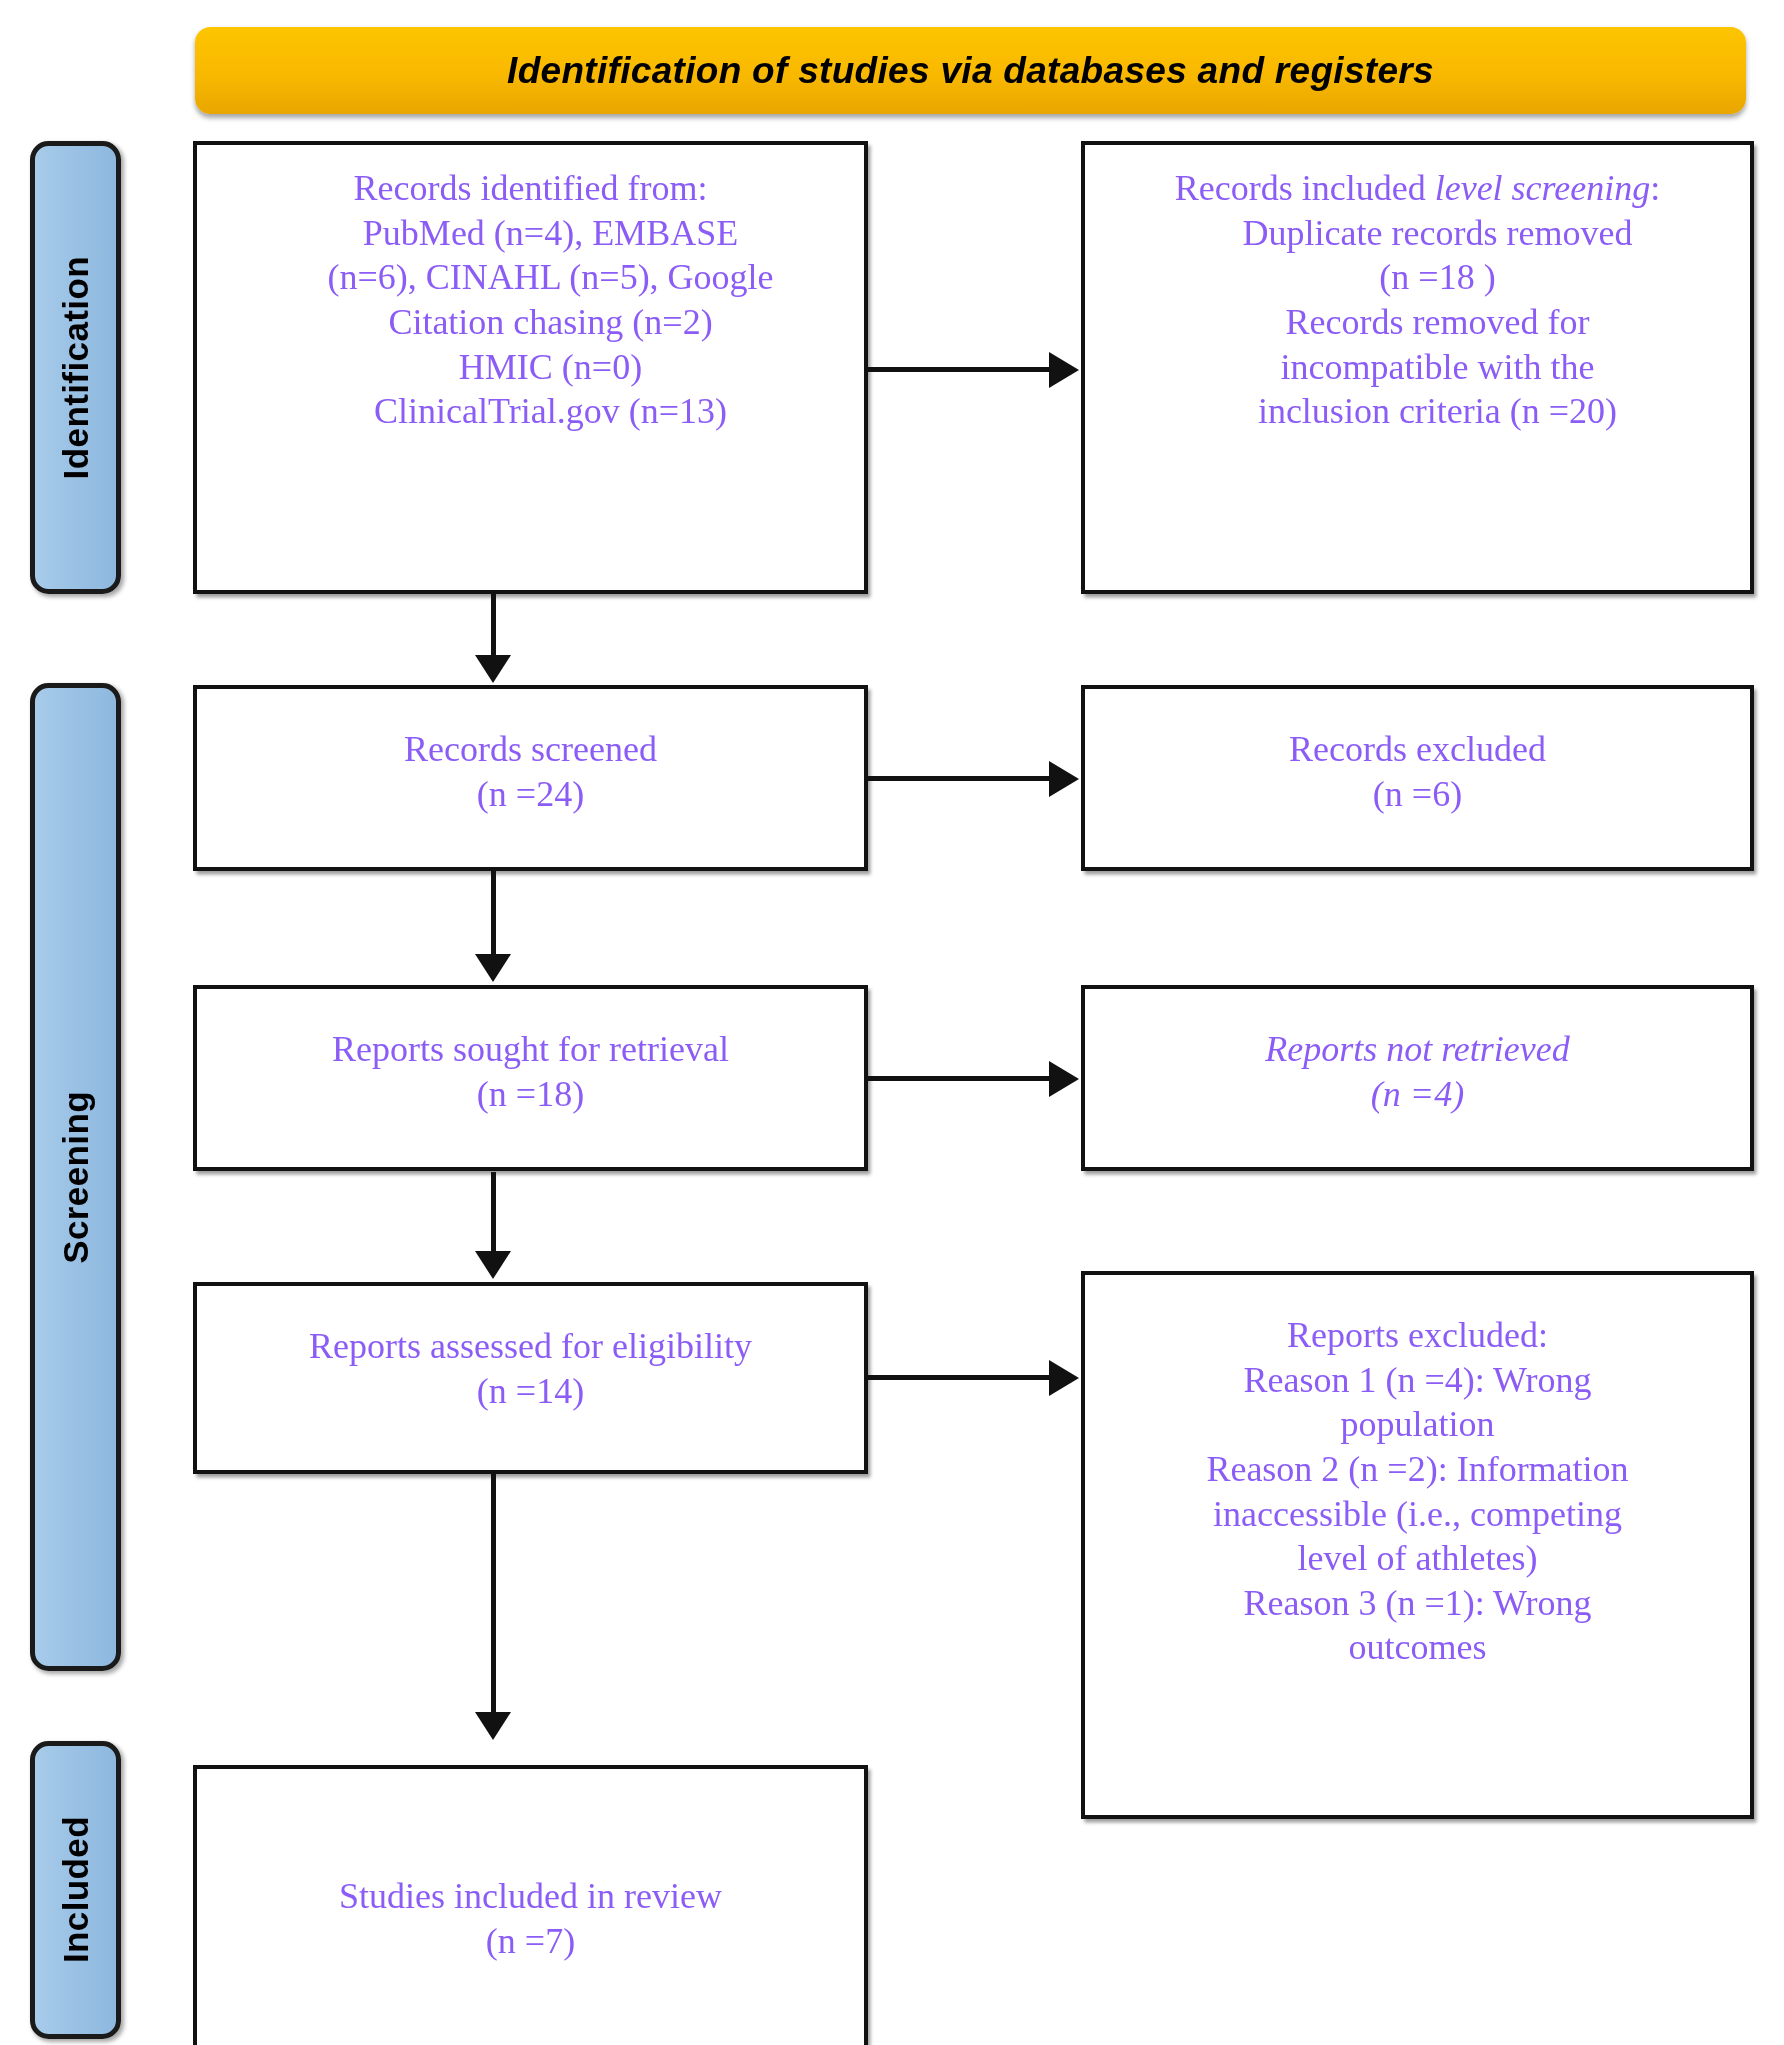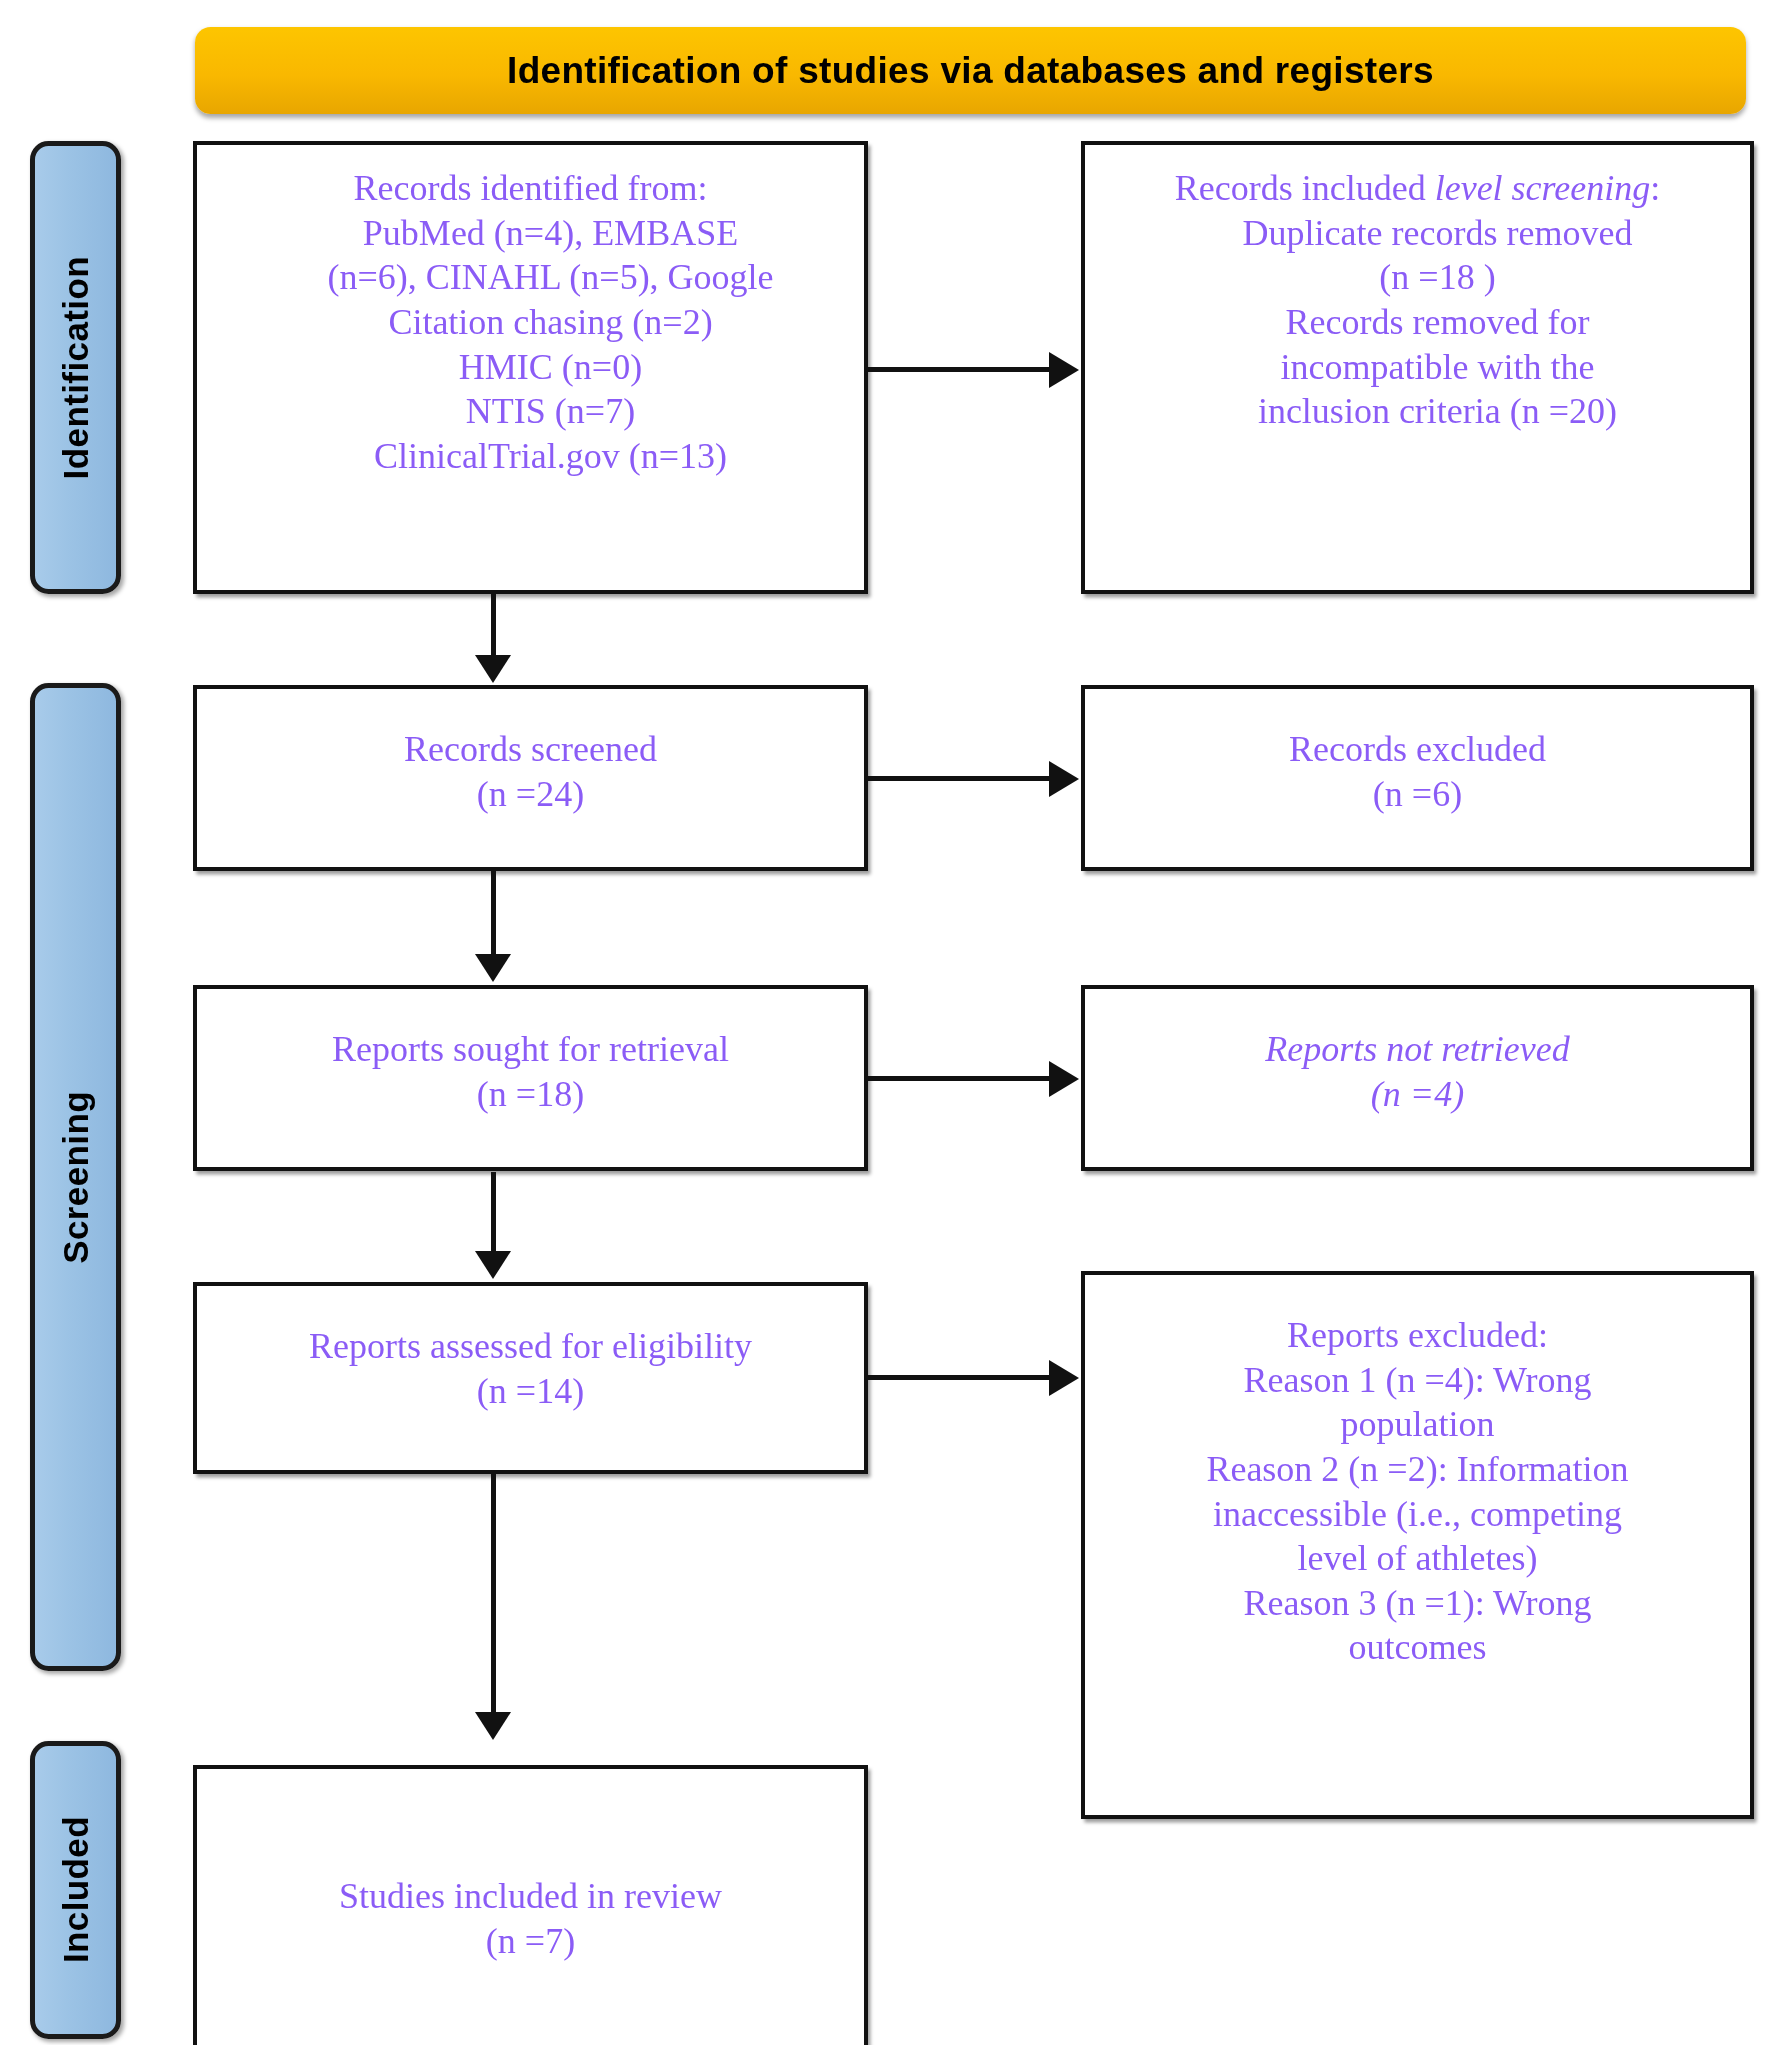--- a/index.html
+++ b/index.html
@@ -24,20 +24,21 @@
     width: 1551px;
     height: 87px;
     background: #FBBC04;
     background: linear-gradient(180deg, #FDC500 0%, #F9B800 55%, #E8A600 100%);
     border-radius: 15.6px;
     box-shadow: 0 3.6px 5px rgba(0,0,0,0.35);
     display: flex;
     align-items: center;
     justify-content: center;
     box-sizing: border-box;
+    font-style: italic;
   }
   .banner-text {
     font-family: "Liberation Sans", "DejaVu Sans", sans-serif;
     font-weight: bold;
     font-size: 37px;
     color: #000000;
     letter-spacing: 0.3px;
     white-space: nowrap;
   }
 
@@ -150,21 +151,21 @@
     <span class="phase-label">Identification</span>
   </div>
   <div class="phase" id="phase-screening">
     <span class="phase-label">Screening</span>
   </div>
   <div class="phase" id="phase-included">
     <span class="phase-label">Included</span>
   </div>
 
   <div class="box" id="box-identified">
-    <div class="box-text"><span>Records identified from:</span><span class="indent">PubMed (n=4), EMBASE</span><span class="indent">(n=6), CINAHL (n=5), Google</span><span class="indent">Citation chasing (n=2)</span><span class="indent">HMIC (n=0)</span><span class="indent">NTIS (n=7)</span><span class="indent">ClinicalTrial.gov (n=13)</span></div>
+    <div class="box-text"><span>Records identified from:</span><span class="indent">PubMed (n=4), EMBASE</span><span class="indent">(n=6), CINAHL (n=5), Google</span><span class="indent">Citation chasing (n=2)</span><span class="indent">HMIC (n=0)</span><span class="indent">ClinicalTrial.gov (n=13)</span></div>
   </div>
 
   <div class="box" id="box-removed">
     <div class="box-text"><span>Records included </span><span class="ital">level screening</span><span>:</span><span class="indent">Duplicate records removed</span><span class="indent">(n =18 )</span><span class="indent">Records removed for</span><span class="indent">incompatible with the</span><span class="indent">inclusion criteria (n =20)</span></div>
   </div>
 
   <div class="box" id="box-screened">
     <div class="box-text"><span>Records screened</span><span style="display:block">(n =24)</span></div>
   </div>
 

